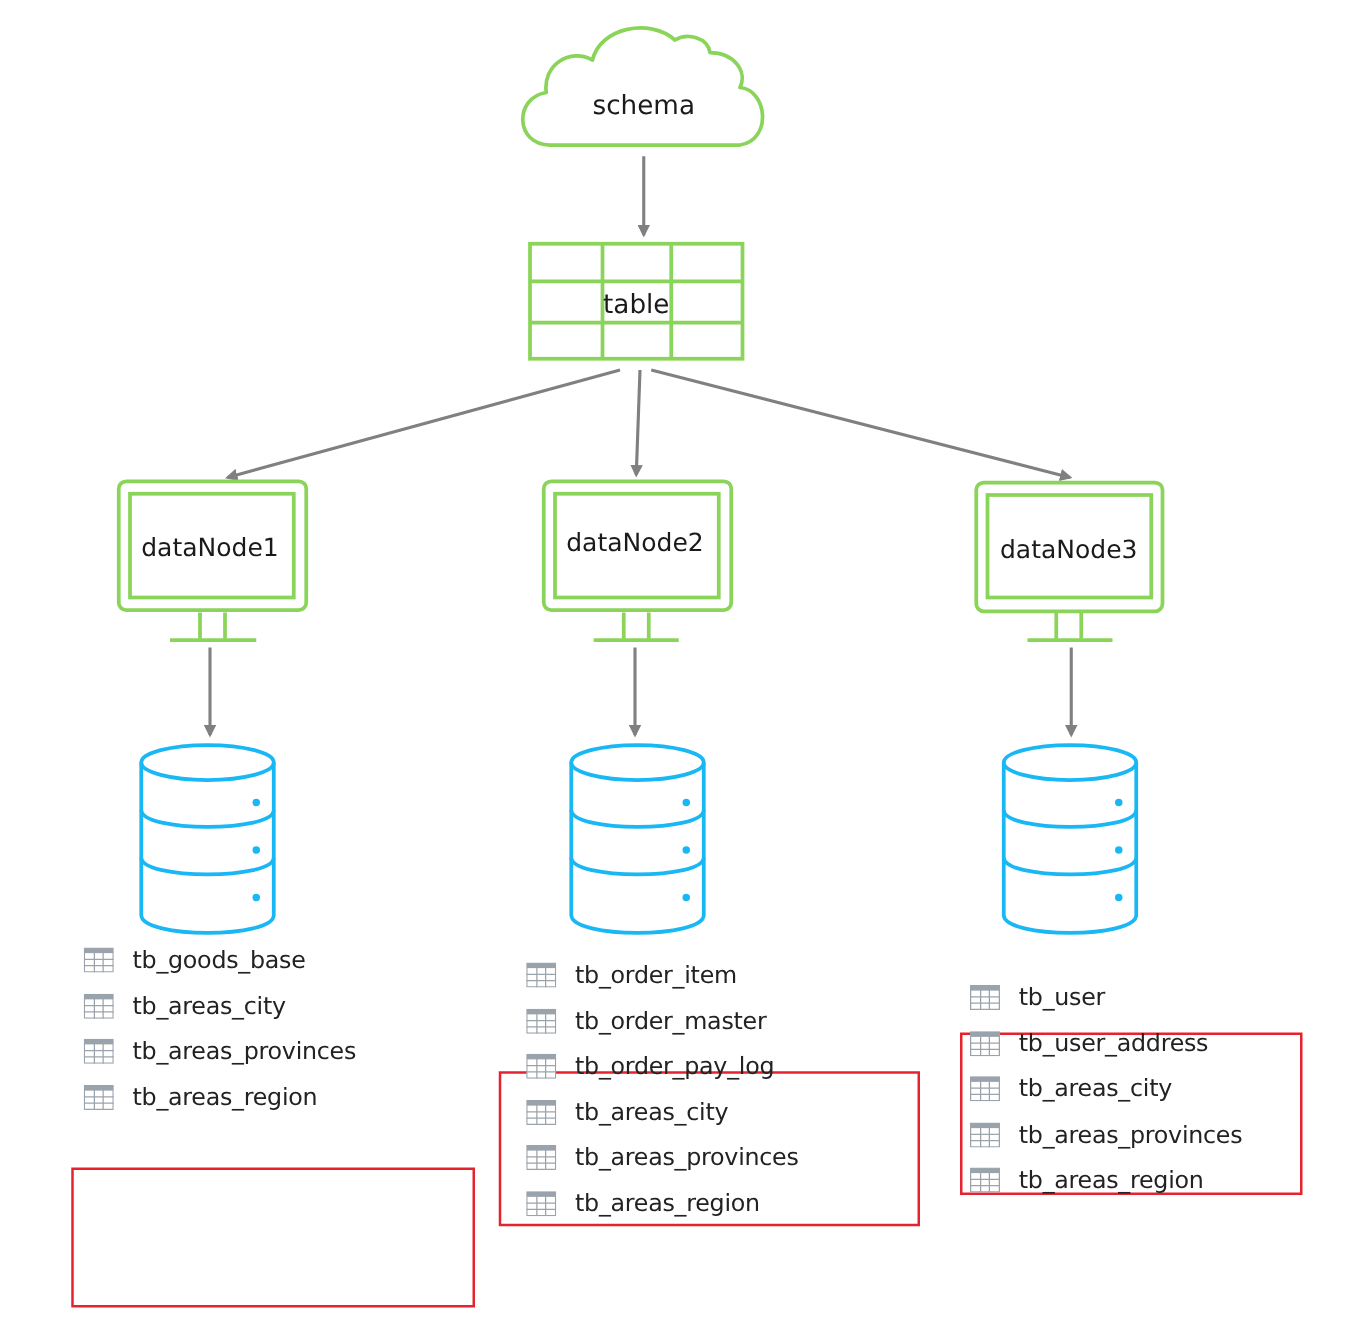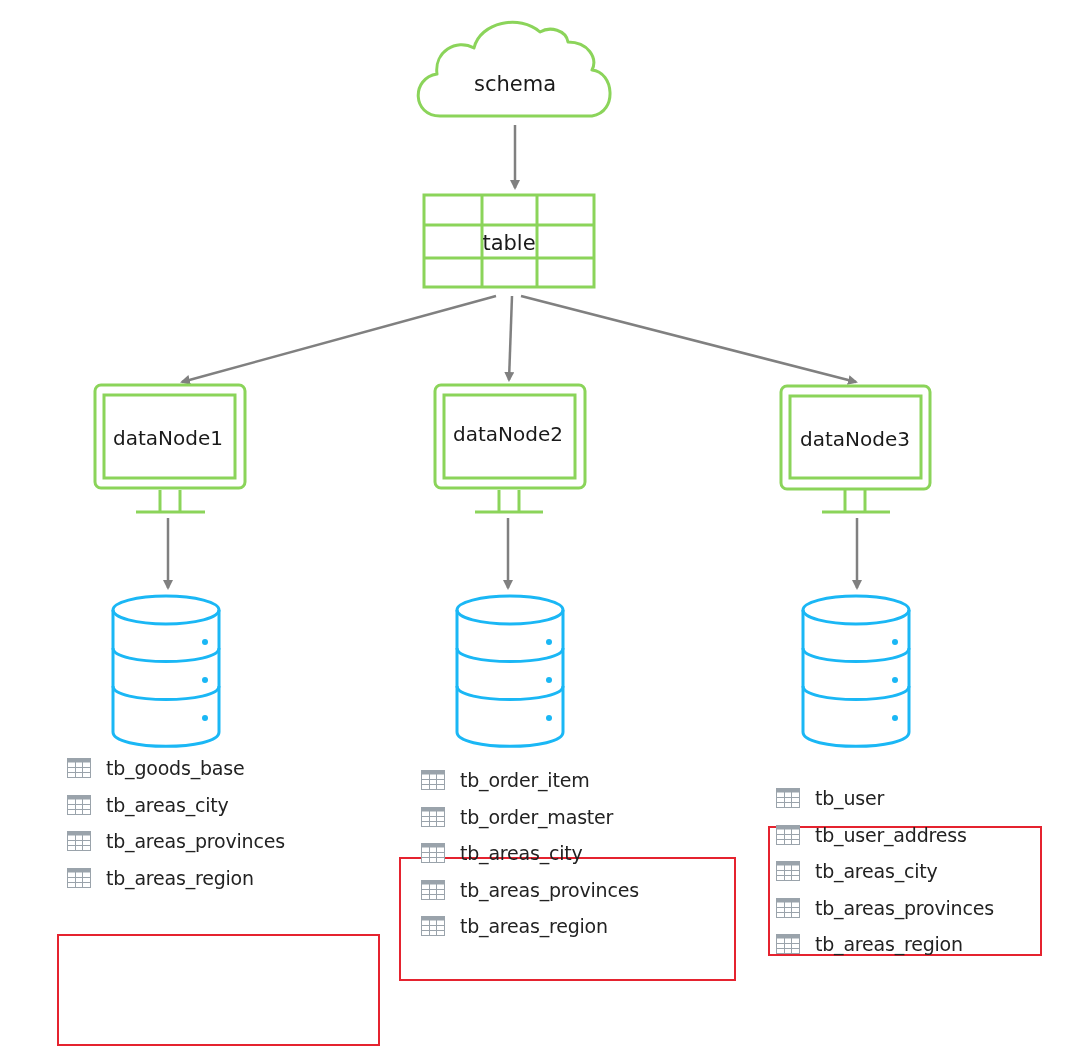--- a/index.html
+++ b/index.html
@@ -185,20 +185,31 @@
     </li>
   <li class="table-item">
       <span class="tbl-icon"><svg width="24" height="20" viewBox="0 0 24 20">
           <rect x="0.5" y="0.5" width="23" height="19" fill="#ffffff" stroke="#9aa3ab"></rect>
           <rect x="0.5" y="0.5" width="23" height="4" fill="#9aa3ab"></rect>
           <line x1="0" y1="9.5" x2="24" y2="9.5" stroke="#9aa3ab"></line>
           <line x1="0" y1="14.5" x2="24" y2="14.5" stroke="#9aa3ab"></line>
           <line x1="8.5" y1="4" x2="8.5" y2="20" stroke="#9aa3ab"></line>
           <line x1="15.5" y1="4" x2="15.5" y2="20" stroke="#9aa3ab"></line>
         </svg></span>
+      <span>tb_order_pay_log</span>
+    </li>
+  <li class="table-item">
+      <span class="tbl-icon"><svg width="24" height="20" viewBox="0 0 24 20">
+          <rect x="0.5" y="0.5" width="23" height="19" fill="#ffffff" stroke="#9aa3ab"></rect>
+          <rect x="0.5" y="0.5" width="23" height="4" fill="#9aa3ab"></rect>
+          <line x1="0" y1="9.5" x2="24" y2="9.5" stroke="#9aa3ab"></line>
+          <line x1="0" y1="14.5" x2="24" y2="14.5" stroke="#9aa3ab"></line>
+          <line x1="8.5" y1="4" x2="8.5" y2="20" stroke="#9aa3ab"></line>
+          <line x1="15.5" y1="4" x2="15.5" y2="20" stroke="#9aa3ab"></line>
+        </svg></span>
       <span>tb_areas_city</span>
     </li>
   <li class="table-item">
       <span class="tbl-icon"><svg width="24" height="20" viewBox="0 0 24 20">
           <rect x="0.5" y="0.5" width="23" height="19" fill="#ffffff" stroke="#9aa3ab"></rect>
           <rect x="0.5" y="0.5" width="23" height="4" fill="#9aa3ab"></rect>
           <line x1="0" y1="9.5" x2="24" y2="9.5" stroke="#9aa3ab"></line>
           <line x1="0" y1="14.5" x2="24" y2="14.5" stroke="#9aa3ab"></line>
           <line x1="8.5" y1="4" x2="8.5" y2="20" stroke="#9aa3ab"></line>
           <line x1="15.5" y1="4" x2="15.5" y2="20" stroke="#9aa3ab"></line>

